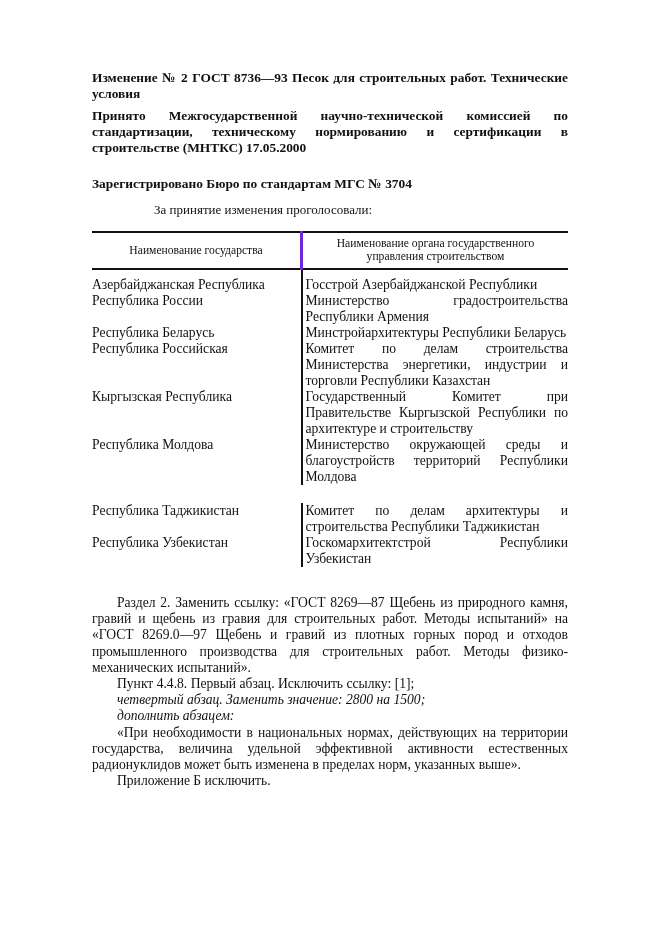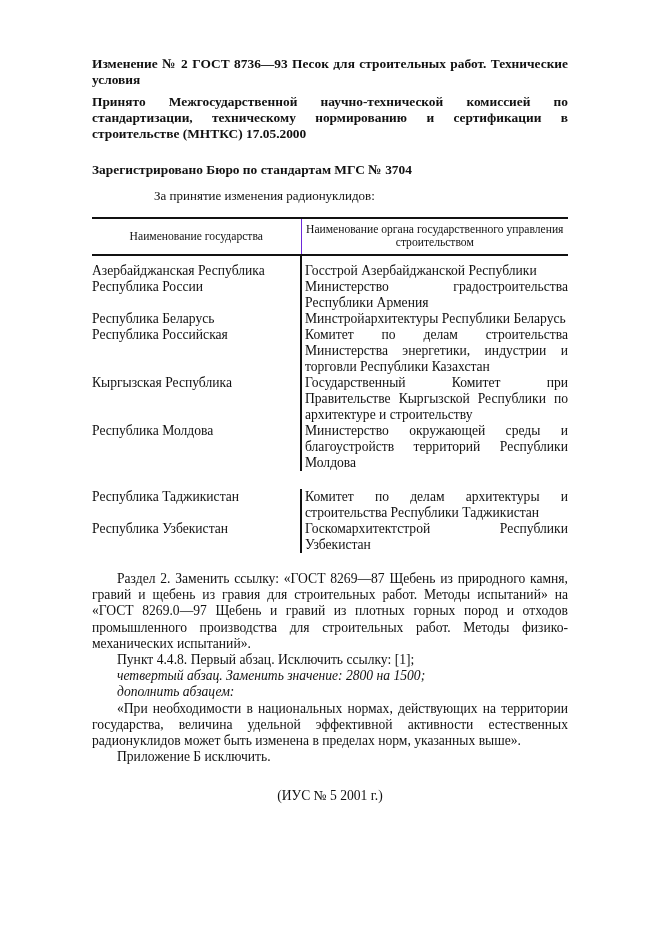--- a/index.html
+++ b/index.html
@@ -1,63 +1,63 @@
 <!DOCTYPE html>
 <html><head>
 <meta charset="utf-8">
 <style>
   html, body { margin: 0; padding: 0; background: #ffffff; }
   body {
     width: 661px; height: 936px; position: relative; overflow: hidden;
     font-family: "Liberation Serif", "DejaVu Serif", serif;
     color: #111111;
   }
-  .page { position: absolute; left: 92px; top: 56px; width: 476px; }
+  .page { position: absolute; left: 92px; top: 70px; width: 476px; }
 
   .hdr { font-weight: bold; font-size: 13.4px; line-height: 16px; text-align: justify; margin: 0; }
   .hdr.t1 { margin-bottom: 6px; }
   .hdr.t2 { margin-bottom: 20px; }
   .hdr.t3 { margin-bottom: 0; }
 
   .voted { font-size: 13px; line-height: 16px; margin: 10px 0 0 62px; }
 
   table.vote {
     width: 476px; border-collapse: collapse; margin-top: 13px;
     font-size: 13.6px; line-height: 16px;
   }
   table.vote thead th {
     font-weight: normal; font-size: 11.6px; line-height: 13px;
     border-top: 2px solid #111; border-bottom: 2px solid #111;
     padding: 4px 4px 5px 4px; vertical-align: middle; text-align: center;
   }
-  table.vote thead th.c1 { width: 200px; border-right: 1px solid #6d28d9; }
+  table.vote thead th.c1 { width: 200px; border-right: 3px solid #6d28d9; }
   table.vote tbody td { vertical-align: top; padding: 0; }
   table.vote tbody td.c1 { width: 204px; padding-right: 4px; }
   table.vote tbody td.c2 { border-left: 2px solid #111; padding-left: 3px; text-align: justify; }
   table.vote tbody tr.first td { padding-top: 7px; }
   table.vote tbody tr.gap td { height: 18px; padding: 0; }
   table.vote tbody tr.gap td.c2 { border-left: none; }
 
-  .body-text { font-size: 13.6px; line-height: 16.2px; text-align: justify; margin-top: 18px; }
+  .body-text { font-size: 13.6px; line-height: 16.2px; text-align: justify; margin-top: 28px; }
   .body-text p { margin: 0; }
   .body-text p.ind { text-indent: 25px; }
   .body-text p.sub { padding-left: 0; text-indent: 25px; font-style: italic; }
 
   .ius { font-size: 13.6px; text-align: center; margin-top: 23px; }
 </style>
 </head>
 <body>
 
 <div class="page">
 
   <p class="hdr t1">Изменение № 2 ГОСТ  8736—93 Песок для строительных работ. Технические условия</p>
   <p class="hdr t2">Принято Межгосударственной научно-технической комиссией по стандартизации, техническому нормированию и сертификации в строительстве (МНТКС) 17.05.2000</p>
   <p class="hdr t3">Зарегистрировано Бюро по стандартам МГС № 3704</p>
 
-  <div class="voted">За принятие изменения радионуклидов:</div>
+  <div class="voted">За принятие изменения проголосовали:</div>
 
   <table class="vote">
     <thead>
       <tr>
         <th class="c1">Наименование государства</th>
         <th class="c2">Наименование органа государственного управления строительством</th>
       </tr>
     </thead>
     <tbody>
       <tr class="first">
@@ -101,14 +101,13 @@
 
   <div class="body-text">
     <p class="ind">Раздел 2. Заменить ссылку: «ГОСТ 8269—87 Щебень из природного камня, гравий и щебень из гравия для строительных работ. Методы испытаний» на «ГОСТ 8269.0—97 Щебень и гравий из плотных горных пород и отходов промышленного производства для строительных работ. Методы физико-механических испытаний».</p>
     <p class="ind">Пункт 4.4.8. Первый абзац. Исключить ссылку: [1];</p>
     <p class="sub">четвертый абзац. Заменить значение: 2800 на 1500;</p>
     <p class="sub">дополнить абзацем:</p>
     <p class="ind">«При необходимости в национальных нормах, действующих на территории государства, величина удельной  эффективной активности естественных радионуклидов может быть изменена в пределах норм, указанных выше».</p>
     <p class="ind">Приложение Б исключить.</p>
   </div>
 
-  <div class="ius">(ИУС № 5 2001 г.)</div>
 </div>
 
 </body></html>

